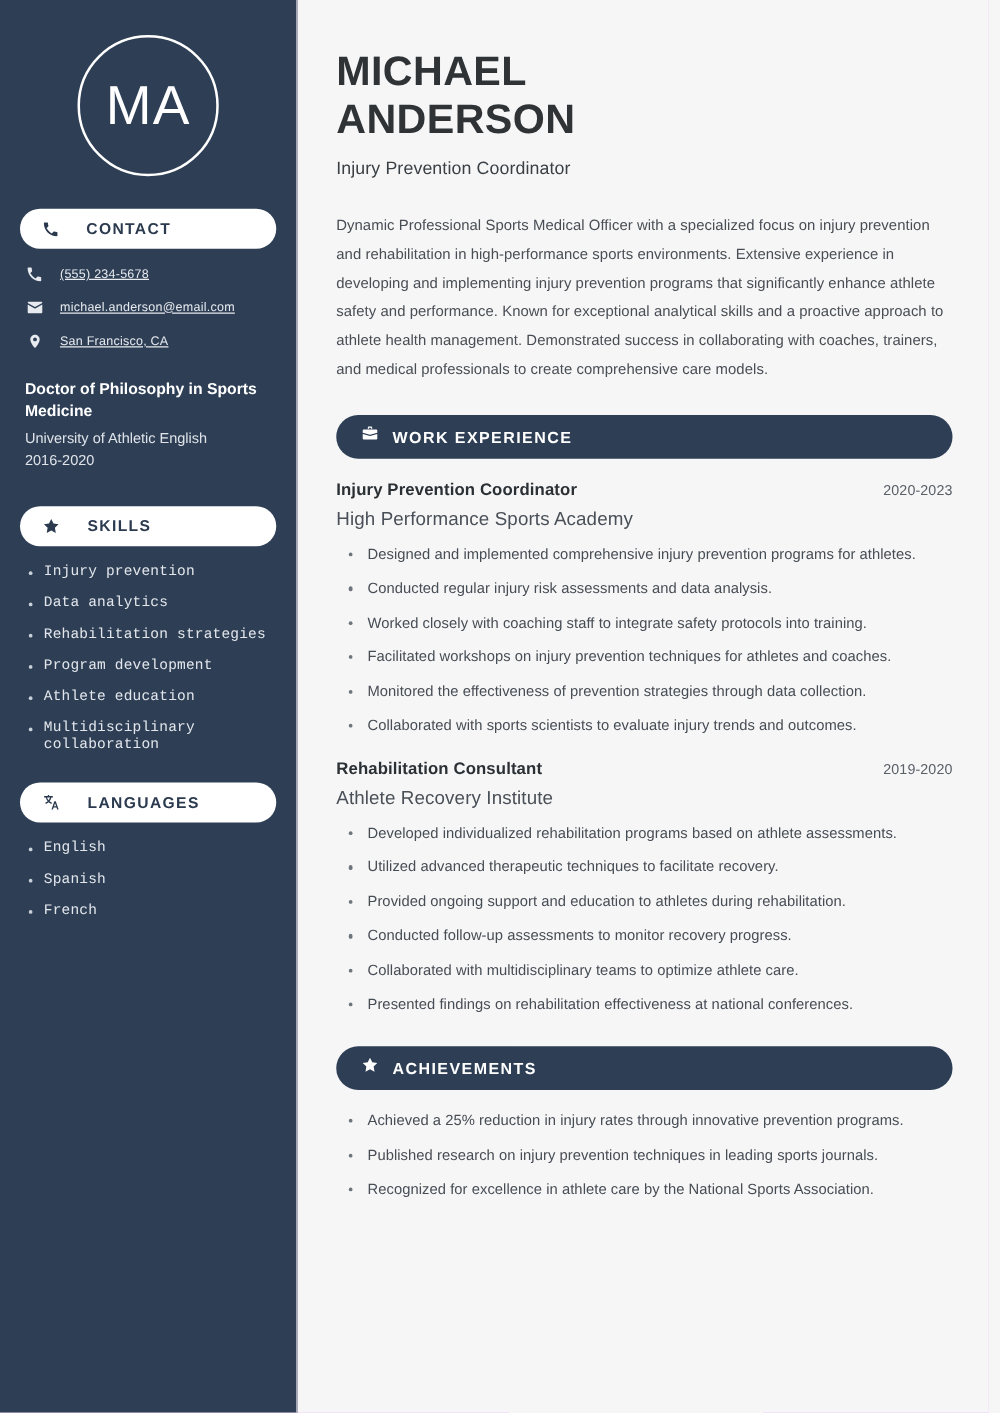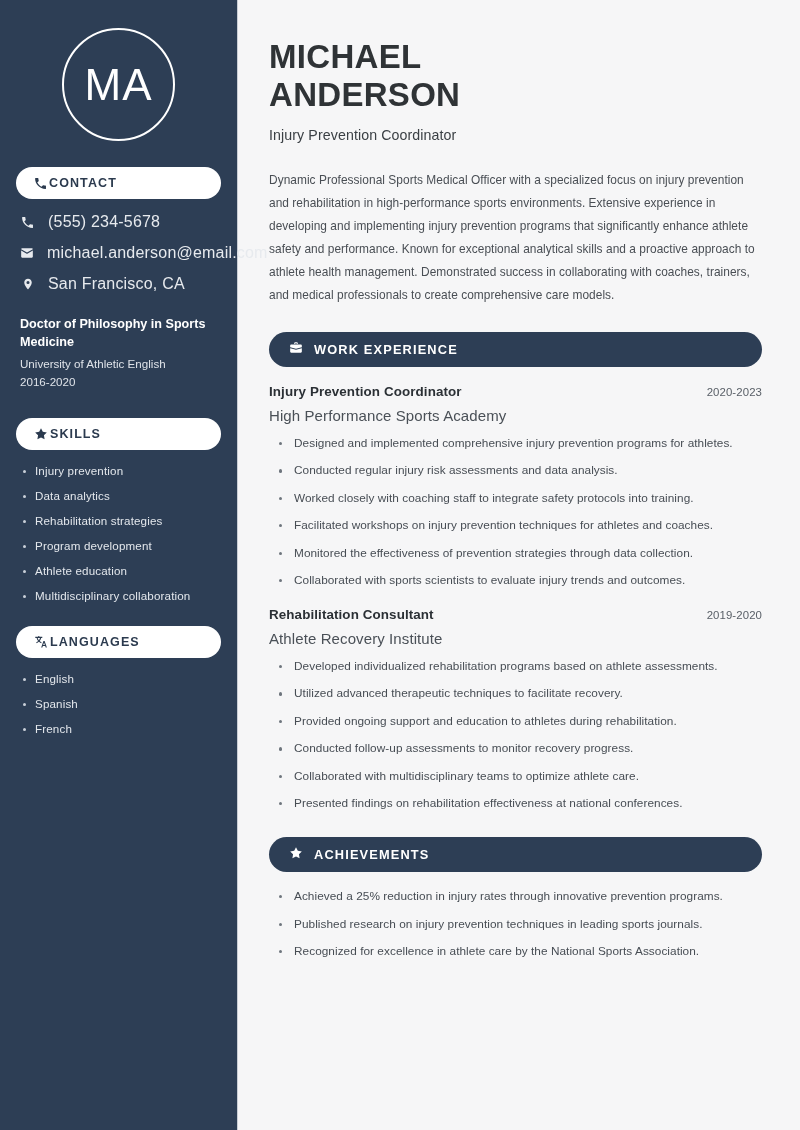--- a/index.html
+++ b/index.html
@@ -50,63 +50,65 @@
     line-height: 1;
   }
 
   .pill {
     background: #ffffff;
     border-radius: 999px;
     height: 32px;
     display: flex;
     align-items: center;
     padding: 0 0 0 18px;
-    gap: 2px;
+    gap: 22px;
     margin-bottom: 14px;
   }
   .pill .pill-label {
     color: #2b3a4e;
     font-size: 12.5px;
     font-weight: bold;
     letter-spacing: 1.1px;
   }
   .pill svg { display: block; }
 
   .contact-list { margin: 0 0 22px 0; padding: 0 0 0 4px; }
   .contact-row {
     display: flex;
     align-items: center;
     gap: 13px;
     margin-bottom: 13px;
   }
   .contact-row .ci { width: 15px; display: flex; justify-content: center; }
   .contact-row .ctext {
     color: #e7eaee;
-    font-size: 16px;
+    font-size: 10px;
     letter-spacing: .2px;
+    text-decoration: underline;
   }
 
   .edu-block { padding: 0 2px 0 4px; margin-bottom: 26px; }
   .edu-degree {
     color: #ffffff;
     font-size: 12.6px;
     font-weight: bold;
     line-height: 1.45;
     margin-bottom: 3px;
   }
   .edu-school, .edu-years {
     color: #dfe3e9;
     font-size: 11.6px;
     line-height: 1.62;
   }
 
   ul.side-list {
     list-style: none;
     margin: 0 0 24px 0;
     padding: 0 0 0 6px;
+    font-family: Liberation Mono, monospace;
   }
   ul.side-list li {
     position: relative;
     color: #e3e7ec;
     font-size: 11.6px;
     padding-left: 13px;
     margin-bottom: 12px;
     letter-spacing: .15px;
   }
   ul.side-list li::before {

